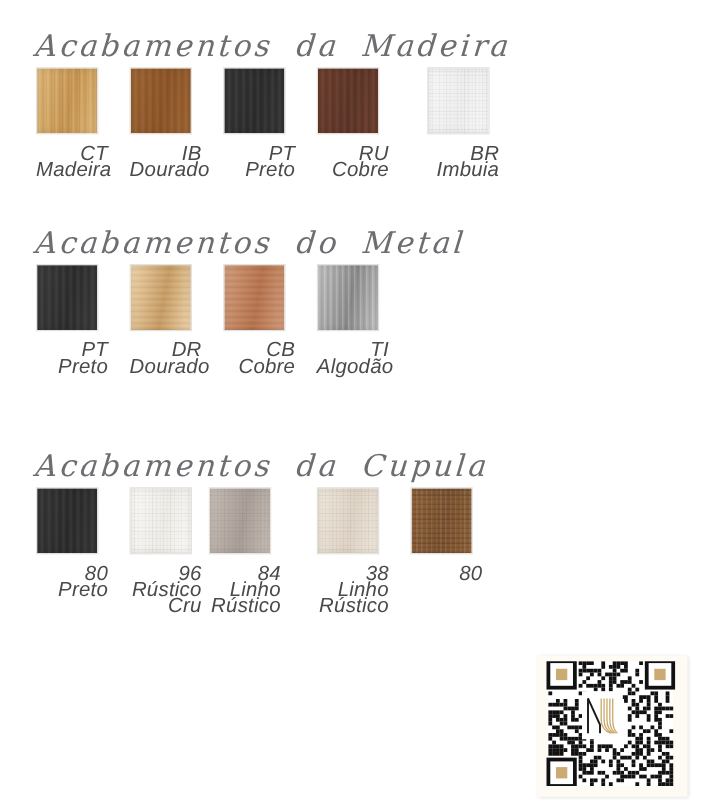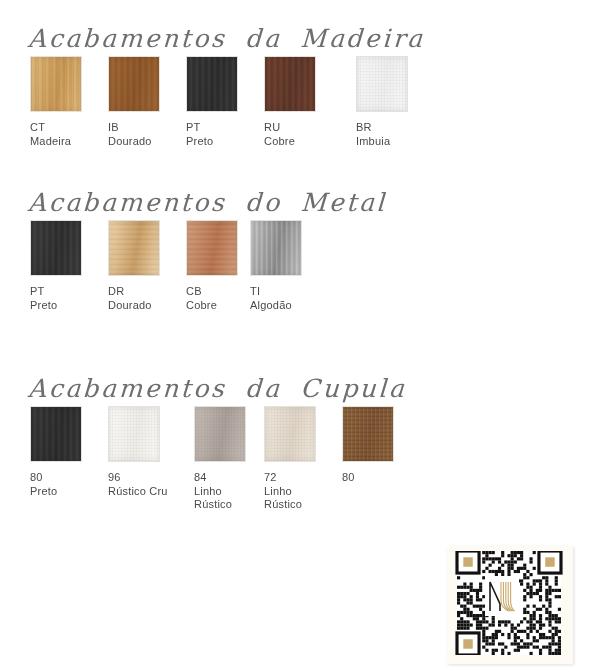--- a/index.html
+++ b/index.html
@@ -110,26 +110,27 @@
     content:"";
     position:absolute; inset:0;
     background-image:
       repeating-linear-gradient(0deg, rgba(0,0,0,0.16) 0px, rgba(0,0,0,0.00) 2px, rgba(0,0,0,0.00) 4px),
       repeating-linear-gradient(90deg, rgba(255,255,255,0.12) 0px, rgba(0,0,0,0.00) 2px, rgba(0,0,0,0.00) 4px);
   }
 
   .swatch-label {
     margin-top: 9px;
     font-family: "Liberation Sans", sans-serif;
-    font-size: 11px;
+    font-size: 17px;
     line-height: 13.5px;
     color: #4a4a4a;
-    text-align: left;
+    text-align: right;
     width: 60px;
     letter-spacing: 0.2px;
+    font-style: italic;
   }
   .swatch-label .code { display: block; }
   .swatch-label .name { display: block; }
 
   
   #qr-block {
     position: absolute;
     left: 447px;
     top: 546px;
     width: 126px;
@@ -214,21 +215,21 @@
             <span class="name">Dourado</span>
           </div>
         </div>
         <div class="swatch-item" style="left: 156px;">
           <div class="swatch-chip grain-h" style="background: linear-gradient(100deg, rgb(208, 154, 120) 0%, rgb(181, 113, 76) 55%, rgb(208, 154, 120) 100%);"></div>
           <div class="swatch-label">
             <span class="code">CB</span>
             <span class="name">Cobre</span>
           </div>
         </div>
-        <div class="swatch-item" style="left: 220px;">
+        <div class="swatch-item" style="left: 234px;">
           <div class="swatch-chip grain-brushed" style="background: linear-gradient(100deg, rgb(194, 194, 194) 0%, rgb(140, 140, 140) 55%, rgb(194, 194, 194) 100%);"></div>
           <div class="swatch-label">
             <span class="code">TI</span>
             <span class="name">Algodão</span>
           </div>
         </div>
       </div>
   </div>
 
   <div class="section" id="section-shade">
@@ -241,31 +242,31 @@
             <span class="name">Preto</span>
           </div>
         </div>
         <div class="swatch-item" style="left: 78px;">
           <div class="swatch-chip grain-fabric" style="background: linear-gradient(100deg, rgb(250, 249, 246) 0%, rgb(238, 236, 231) 55%, rgb(250, 249, 246) 100%);"></div>
           <div class="swatch-label">
             <span class="code">96</span>
             <span class="name">Rústico Cru</span>
           </div>
         </div>
-        <div class="swatch-item" style="left: 164px;">
+        <div class="swatch-item" style="left: 144px;">
           <div class="swatch-chip grain-fabric" style="background: linear-gradient(100deg, rgb(198, 189, 182) 0%, rgb(169, 158, 152) 55%, rgb(198, 189, 182) 100%);"></div>
           <div class="swatch-label">
             <span class="code">84</span>
             <span class="name">Linho Rústico</span>
           </div>
         </div>
         <div class="swatch-item" style="left: 234px;">
           <div class="swatch-chip grain-fabric" style="background: linear-gradient(100deg, rgb(239, 231, 219) 0%, rgb(222, 211, 197) 55%, rgb(239, 231, 219) 100%);"></div>
           <div class="swatch-label">
-            <span class="code">72</span>
+            <span class="code">38</span>
             <span class="name">Linho Rústico</span>
           </div>
         </div>
         <div class="swatch-item" style="left: 312px;">
           <div class="swatch-chip grain-weave" style="background: linear-gradient(100deg, rgb(141, 97, 56) 0%, rgb(123, 82, 48) 55%, rgb(141, 97, 56) 100%);"></div>
           <div class="swatch-label">
             <span class="code">80</span>
           </div>
         </div>
       </div>

